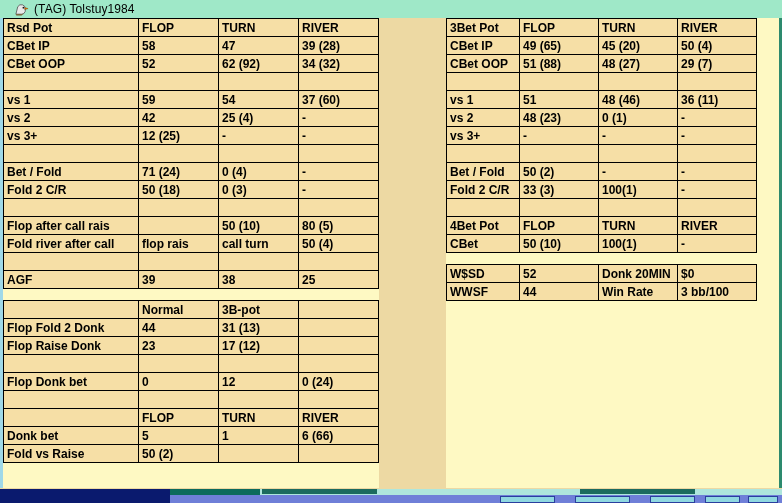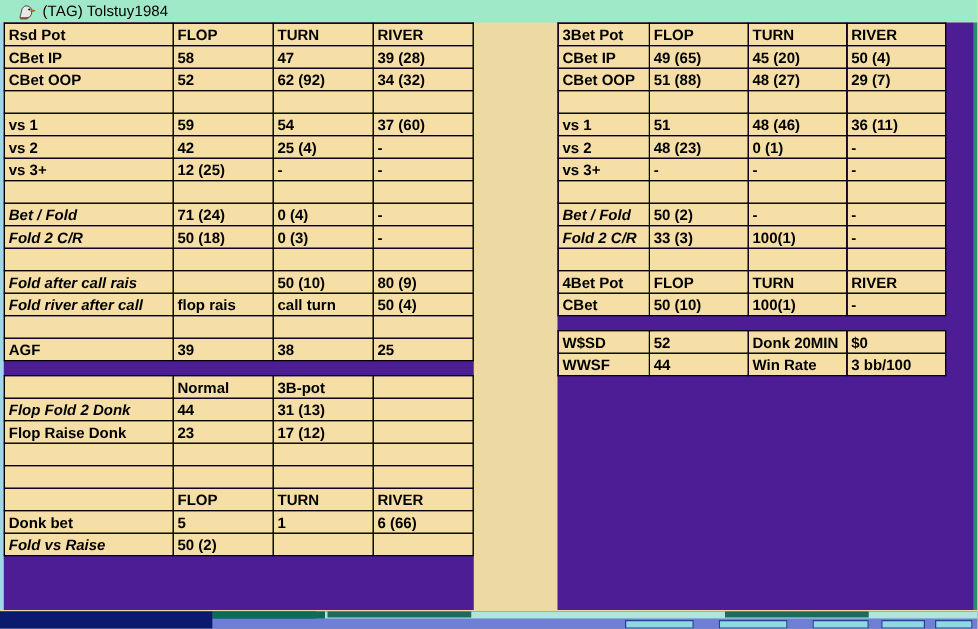--- a/index.html
+++ b/index.html
@@ -46,21 +46,21 @@
   }
   .edge-strip.right {
     left: 779px;
     width: 3px;
     background: #2d8a6e;
   }
 
   
   .panel {
     position: absolute;
-    background: #4c1d95;
+    background: #fef9c3;
   }
   #panel-left  { left: 3px;   top: 18px; width: 376px; height: 470px; }
   #panel-right { left: 446px; top: 18px; width: 333px; height: 470px; }
 
   table.grid {
     border-collapse: collapse;
     table-layout: fixed;
     font-size: 12px;
   }
   table.grid td {
@@ -75,21 +75,21 @@
     vertical-align: middle;
     line-height: 16px;
   }
   
   td.empty { }
 
   
   td.h-title   { background: #9ff0d0; }     
   td.h-street  { background: #7cc3cc; margin-left: 40px; }     
   td.lbl-green { background: #86d68c; }
-  td.lbl-org   { background: #ef8142; font-style: italic; }
+  td.lbl-org   { background: #ef8142; }
   td.lbl-red   { background: #d4717a; }
   td.txt-blue  { color: #0018d8; }
   td.txt-green { color: #1f8a3c; }
   td.cell-grey { background: #ddd0ae; margin-top: 28px; }
 
   
   .cw-label  { width: 135px; }
   .cw-col    { width: 80px; }
   .cw-label2 { width: 73px; margin-left: 11px; }
   .cw-col2   { width: 79px; }
@@ -191,24 +191,24 @@
       <td class="cw-col">0 (3)</td>
       <td class="cw-col">-</td>
     </tr>
     <tr>
       <td class="cw-label empty"></td>
       <td class="cw-col empty"></td>
       <td class="cw-col empty"></td>
       <td class="cw-col empty"></td>
     </tr>
     <tr>
-      <td class="cw-label lbl-org">Fold after call rais</td>
+      <td class="cw-label lbl-org">Flop after call rais</td>
       <td class="cw-col"></td>
       <td class="cw-col">50 (10)</td>
-      <td class="cw-col">80 (9)</td>
+      <td class="cw-col">80 (5)</td>
     </tr>
     <tr>
       <td class="cw-label lbl-org">Fold river after call</td>
       <td class="cw-col txt-blue">flop rais</td>
       <td class="cw-col txt-blue">call turn</td>
       <td class="cw-col">50 (4)</td>
     </tr>
     <tr>
       <td class="cw-label empty"></td>
       <td class="cw-col empty"></td>
@@ -244,20 +244,26 @@
       <td class="cw-label lbl-green">Flop Raise Donk</td>
       <td class="cw-col">23</td>
       <td class="cw-col">17 (12)</td>
       <td class="cw-col empty"></td>
     </tr>
     <tr>
       <td class="cw-label empty"></td>
       <td class="cw-col empty"></td>
       <td class="cw-col empty"></td>
       <td class="cw-col empty"></td>
+    </tr>
+    <tr>
+      <td class="cw-label lbl-green">Flop Donk bet</td>
+      <td class="cw-col">0</td>
+      <td class="cw-col">12</td>
+      <td class="cw-col">0 (24)</td>
     </tr>
     <tr>
       <td class="cw-label empty"></td>
       <td class="cw-col empty"></td>
       <td class="cw-col empty"></td>
       <td class="cw-col empty"></td>
     </tr>
     <tr>
       <td class="cw-label empty"></td>
       <td class="cw-col h-street">FLOP</td>

